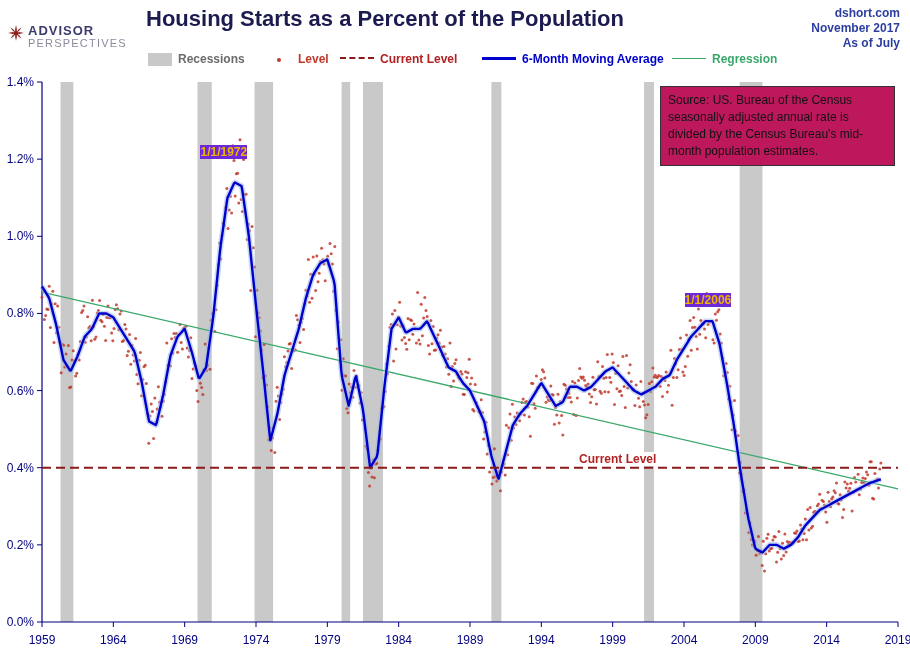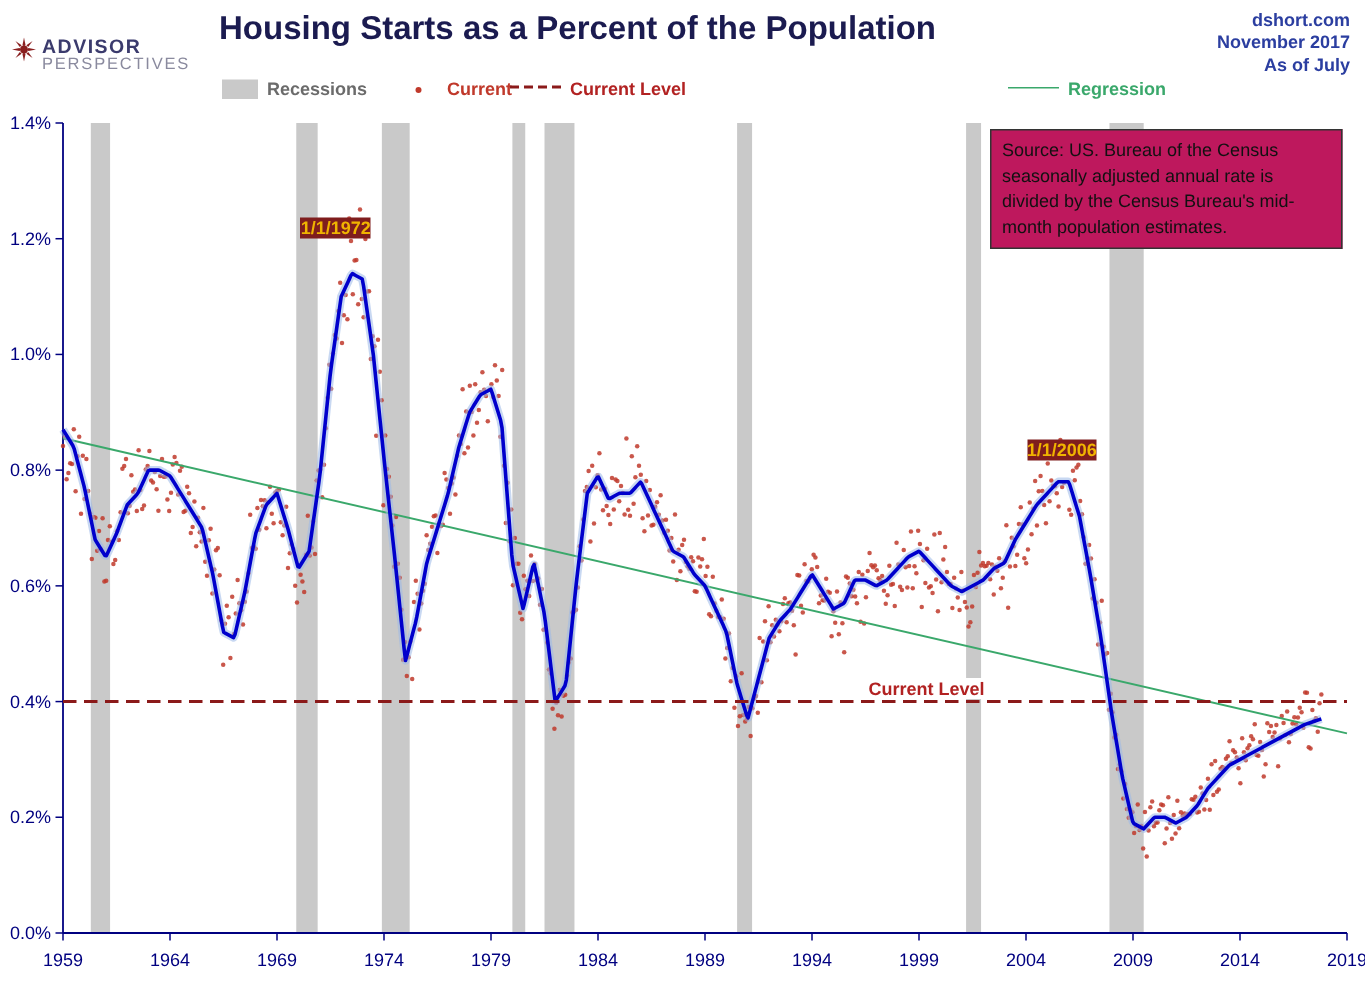--- a/index.html
+++ b/index.html
@@ -58,21 +58,21 @@
 
   .source-box{
     position:absolute;left:660px;top:86px;width:235px;
     border:1px solid #333;background:#be185d;
     font-size:12px;color:#111;line-height:17px;
     padding:5px 7px;
     box-sizing:border-box;
   }
   .ann{
     position:absolute;font-size:12px;font-weight:bold;color:#f0b400;
-    background:#7f1d1d;
+    background:#6d28d9;
   }
   .ann-current{
     position:absolute;font-size:12px;font-weight:bold;color:#b22222;
     background:#ffffff;padding:0 2px;
   }
 </style>
 </head>
 <body>
 
 <div class="logo">
@@ -99,24 +99,27 @@
   <div>dshort.com</div>
   <div>November 2017</div>
   <div>As of July</div>
 </div>
 
 <div class="legend">
   <div class="legend-item lg-recession" style="left:148px;top:2px;">
     <span class="swatch sw-recession"></span><span>Recessions</span>
   </div>
   <div class="legend-item lg-starts" style="left:268px;top:2px;">
-    <span class="swatch sw-starts"></span><span>Current</span>
+    <span class="swatch sw-starts"></span><span>Level</span>
   </div>
   <div class="legend-item lg-current" style="left:340px;top:2px;">
     <span class="swatch sw-current"></span><span>Current Level</span>
+  </div>
+  <div class="legend-item lg-ma" style="left:482px;top:2px;">
+    <span class="swatch sw-ma"></span><span>6-Month Moving Average</span>
   </div>
   <div class="legend-item lg-reg" style="left:672px;top:2px;">
     <span class="swatch sw-reg"></span><span>Regression</span>
   </div>
 </div>
 
 <div class="plot-wrap">
   <svg class="chart" width="910" height="661" id="chart-svg">
       <rect x="60.54666666666601" y="82" width="12.840000000001297" height="540" fill="#c9c9c9"></rect>
       <rect x="197.50666666666794" y="82" width="14.266666666666708" height="540" fill="#c9c9c9"></rect>

